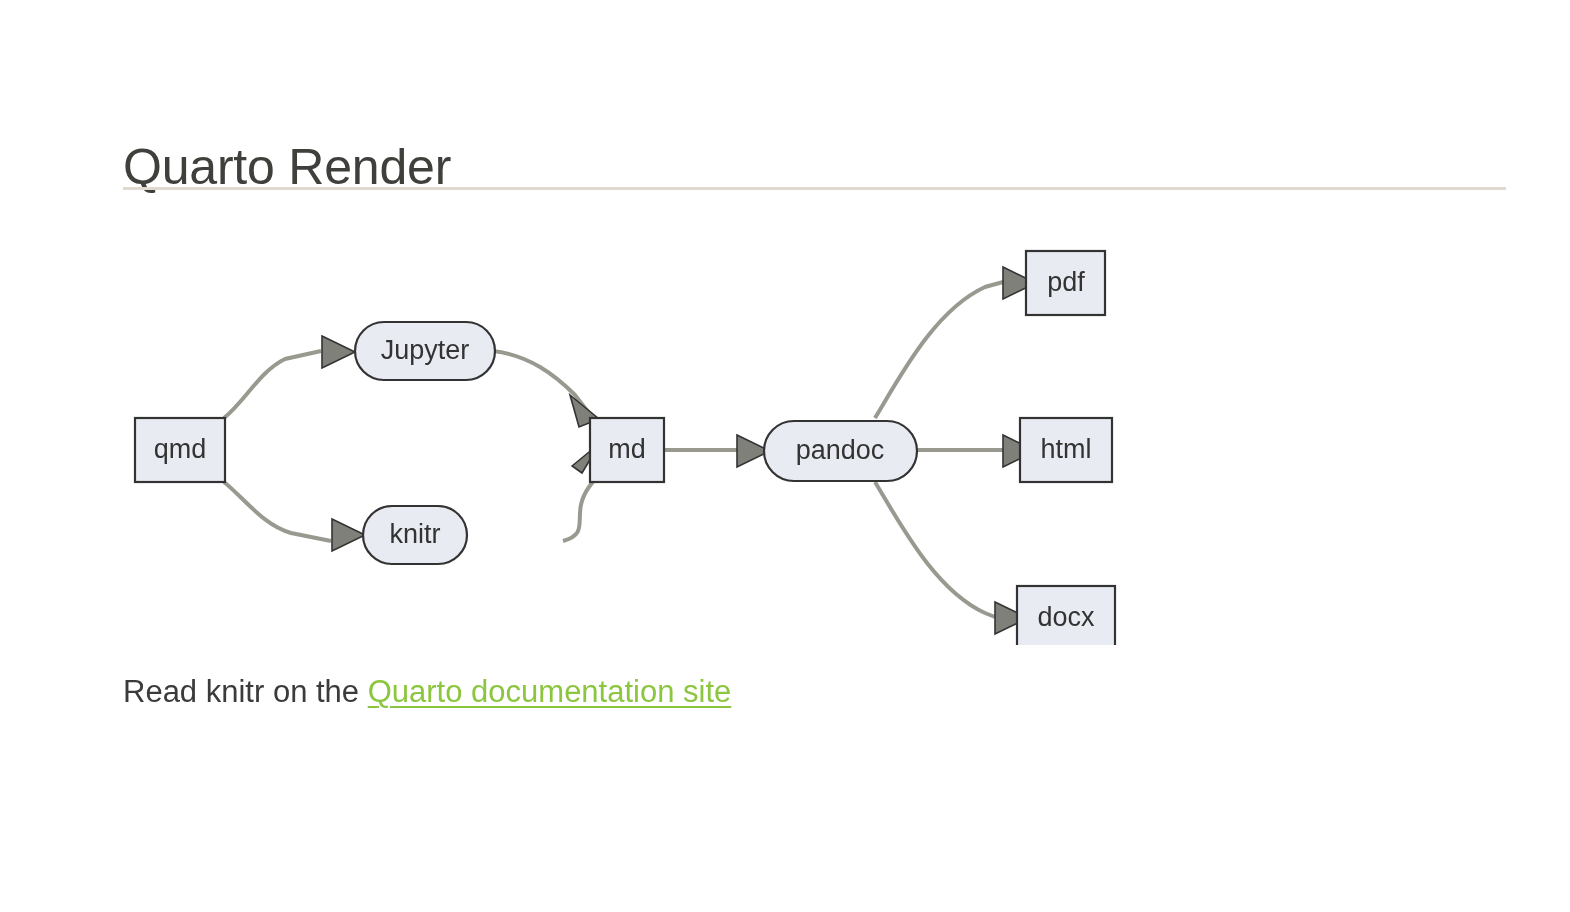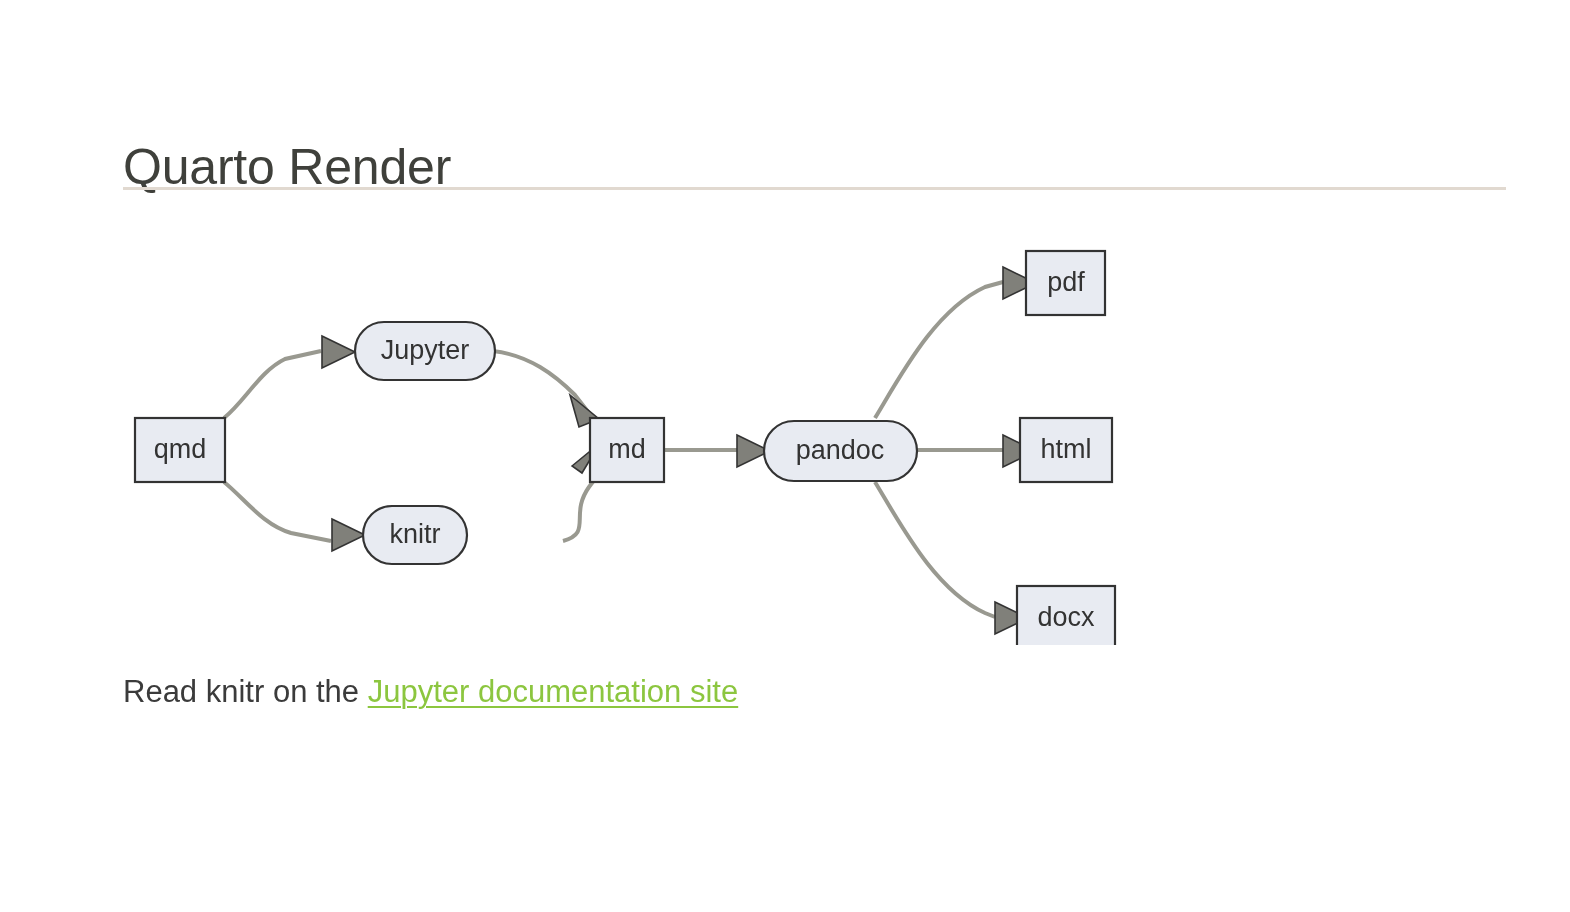--- a/index.html
+++ b/index.html
@@ -196,15 +196,15 @@
       </g>
 
       <g>
         <rect class="node-rect" x="894" y="371" width="98" height="64" rx="0"></rect>
         <text class="node-label" x="943" y="404">docx</text>
       </g>
 
     </svg>
   </div>
 
-  <div class="read-more"><span>Read knitr on the </span><a class="doc-link" href="#">Jupyter documentation site</a></div>
+  <div class="read-more"><span>Read knitr on the </span><a class="doc-link" href="#">Quarto documentation site</a></div>
 
 </div>
 
 </body></html>

